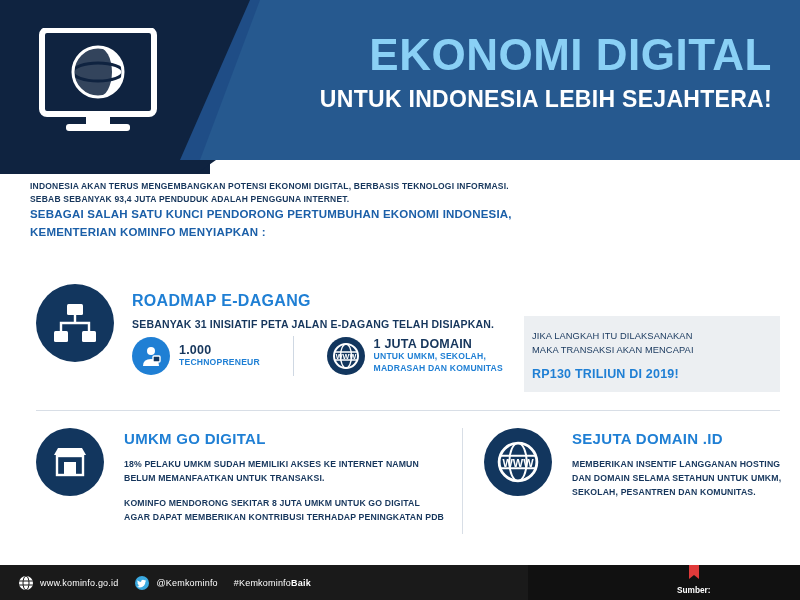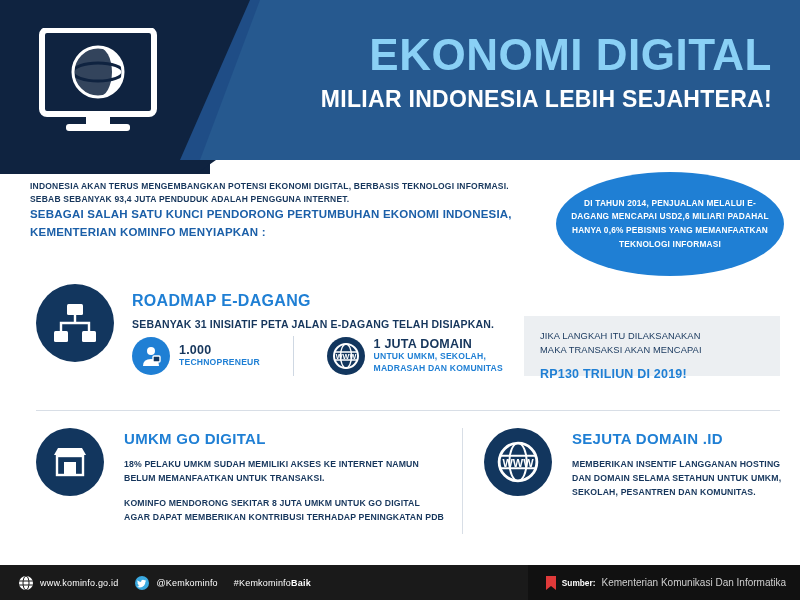--- a/index.html
+++ b/index.html
@@ -127,23 +127,23 @@
   .stat-small {
     font-size: 8.6px; font-weight: bold; color: #1f7fd4; letter-spacing: .2px;
     line-height: 1.35; text-transform: uppercase;
   }
   .vdiv {
     width: 1px; height: 40px; background: #cfd8e3; margin: 0 18px;
   }
 
   
   .gray-box {
-    position: absolute; left: 524px; top: 316px; width: 256px; height: 60px;
+    position: absolute; left: 524px; top: 316px; width: 256px; height: 76px;
     background: #eceff2;
-    padding: 13px 16px;
+    padding: 13px 8px;
   }
   .gray-l {
     font-size: 9.3px; color: #16365c; line-height: 1.55; letter-spacing: .1px;
   }
   .gray-hl {
     margin-top: 9px; font-size: 12.5px; font-weight: bold; color: #1f7fd4;
     letter-spacing: .2px; text-transform: uppercase;
   }
 
   
@@ -177,21 +177,21 @@
   }
   .footer-items {
     position: absolute; left: 18px; top: 565px; height: 36px;
     display: flex; align-items: center; gap: 16px;
   }
   .f-item { display: flex; align-items: center; gap: 6px; }
   .f-txt { font-size: 9px; color: #ffffff; letter-spacing: .2px; }
   .f-txt b { font-weight: bold; }
   .f-src {
     position: absolute; right: 14px; top: 565px; height: 35px;
-    display: flex; align-items: center; gap: 6px;
+    display: flex; align-items: center; gap: 6px; flex-direction: column;
   }
   .f-src-l { font-size: 8.3px; color: #ffffff; font-weight: bold; }
   .f-src-v { font-size: 10px; color: #cfcfcf; }
 
   svg { display: block; }
 </style>
 </head>
 <body>
 
 <div id="page">
@@ -208,36 +208,33 @@
         <path d="M70 19 a25 25 0 0 0 0 50 a14 25 0 0 0 0 -50" fill="#0f2340" opacity="0.85"></path>
         <ellipse cx="70" cy="44" rx="25" ry="9" fill="none" stroke="#0f2340" stroke-width="3"></ellipse>
         <circle cx="70" cy="44" r="25" fill="none" stroke="#ffffff" stroke-width="3"></circle>
         <rect x="58" y="88" width="24" height="8" fill="#ffffff"></rect>
         <rect x="38" y="96" width="64" height="7" rx="3" fill="#ffffff"></rect>
       </svg>
     </div>
 
     <div class="header-text">
       <div class="title-main">EKONOMI DIGITAL</div>
-      <div class="title-sub">MILIAR INDONESIA LEBIH SEJAHTERA!</div>
+      <div class="title-sub">UNTUK INDONESIA LEBIH SEJAHTERA!</div>
     </div>
   </div>
 
   <div class="body-bg"></div>
   <div class="band-left"></div>
   <div class="band-diag"></div>
 
   <div class="intro">
     <div class="intro-p">INDONESIA AKAN TERUS MENGEMBANGKAN POTENSI EKONOMI DIGITAL, BERBASIS TEKNOLOGI INFORMASI. SEBAB SEBANYAK 93,4 JUTA PENDUDUK ADALAH PENGGUNA INTERNET.</div>
     <div class="intro-h">SEBAGAI SALAH SATU KUNCI PENDORONG PERTUMBUHAN EKONOMI INDONESIA, KEMENTERIAN KOMINFO MENYIAPKAN :</div>
   </div>
 
-  <div class="ellipse">
-    <div class="ellipse-inner">DI TAHUN 2014, PENJUALAN MELALUI E-DAGANG MENCAPAI USD2,6 MILIAR! PADAHAL HANYA 0,6% PEBISNIS YANG MEMANFAATKAN TEKNOLOGI INFORMASI</div>
-  </div>
 
   <div class="circle-badge c-roadmap">
     <svg width="44" height="42" viewBox="0 0 44 42">
       <rect x="14" y="2" width="16" height="11" rx="1.5" fill="#ffffff"></rect>
       <rect x="1" y="29" width="14" height="11" rx="1.5" fill="#ffffff"></rect>
       <rect x="29" y="29" width="14" height="11" rx="1.5" fill="#ffffff"></rect>
       <path d="M22 13 L22 21 M8 29 L8 21 L36 21 L36 29" stroke="#ffffff" stroke-width="2.4" fill="none"></path>
     </svg>
   </div>
 

